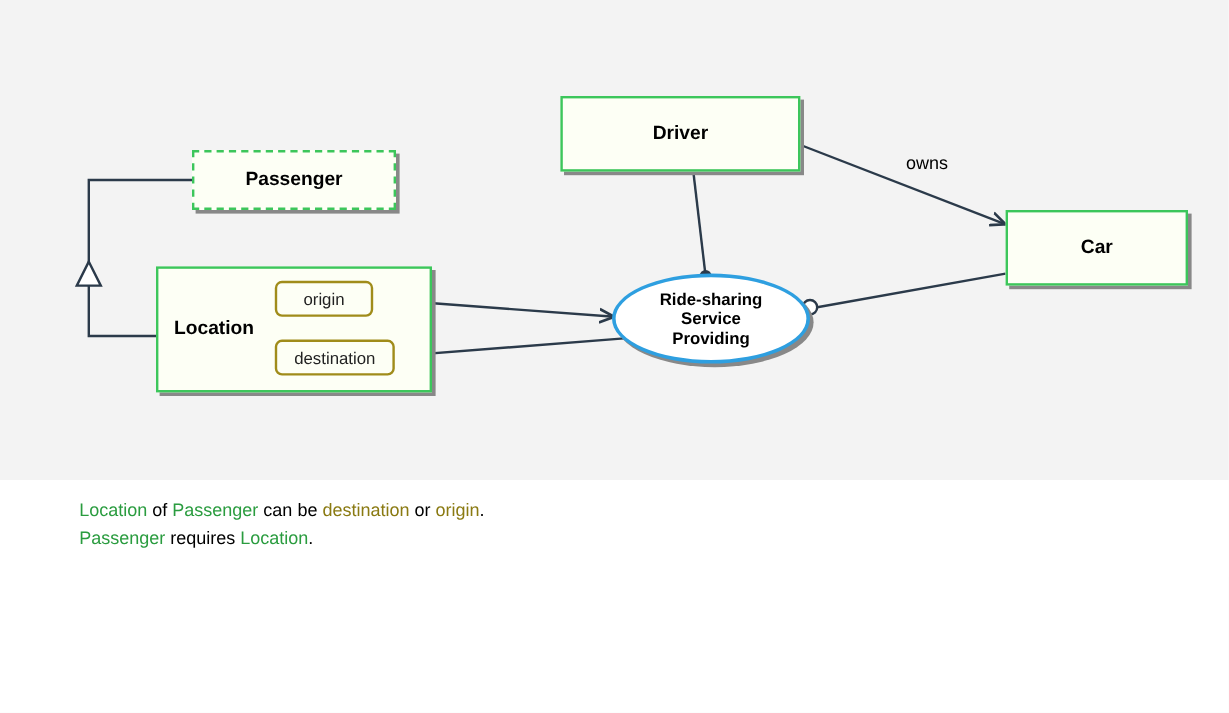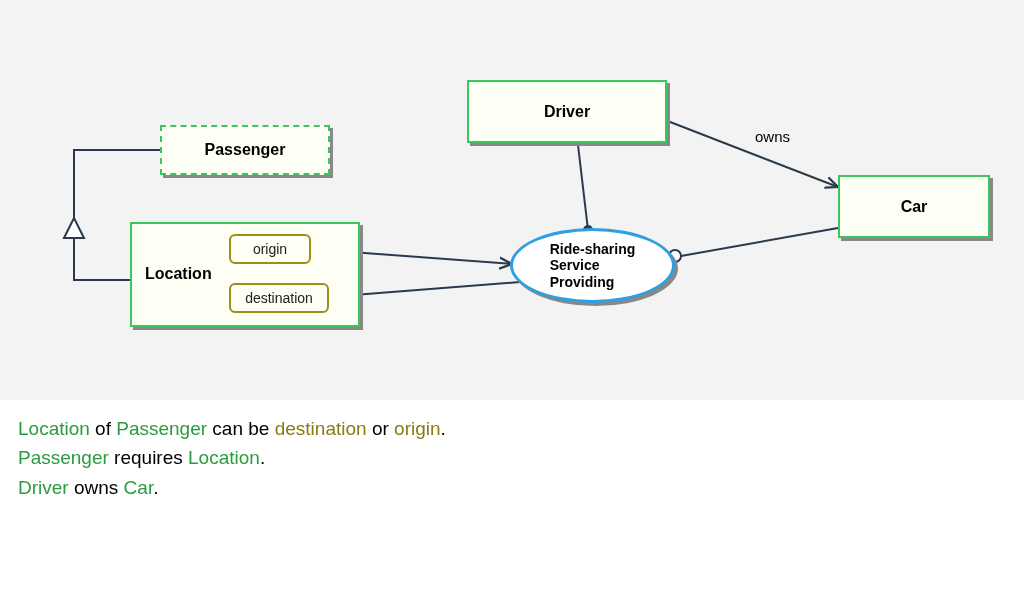--- a/index.html
+++ b/index.html
@@ -32,21 +32,21 @@
   .ellipse {
     position: absolute;
     box-sizing: border-box;
     border: 3px solid #2e9fe0;
     border-radius: 50%;
     background: #fff;
     box-shadow: 3px 3px 0 #888;
     display: flex;
     align-items: center;
     justify-content: center;
-    text-align: left;
+    text-align: center;
     font-weight: bold;
     font-size: 14px;
     line-height: 1.15;
   }
   .sub {
     position: absolute;
     box-sizing: border-box;
     border: 2px solid #a08c1a;
     border-radius: 6px;
     background: #fdfff5;
@@ -68,23 +68,24 @@
   }
   svg.edges {
     position: absolute;
     inset: 0;
     width: 100%;
     height: 100%;
     pointer-events: none;
   }
   .sentences {
     padding: 14px 18px 20px 18px;
-    font-size: 19px;
+    font-size: 15px;
     line-height: 1.55;
     background: #fff;
+    margin-left: 48px;
   }
   .w-green { color: #2a9c3f; }
   .w-olive { color: #8a7a12; }
   .w-blue  { color: #1d6fbf; }
 </style>
 </head>
 <body>
 
 <div class="canvas">
 
@@ -144,16 +145,13 @@
   <div class="edge-label" style="left:755px; top:128px;">owns</div>
 </div>
 
 <div class="sentences">
   <div>
     <span class="w-green">Location</span><span> of </span><span class="w-green">Passenger</span><span> can be </span><span class="w-olive">destination</span><span> or </span><span class="w-olive">origin</span><span>.</span>
   </div>
   <div>
     <span class="w-green">Passenger</span><span> requires </span><span class="w-green">Location</span><span>.</span>
   </div>
-  <div>
-    <span class="w-green">Driver</span><span> owns </span><span class="w-green">Car</span><span>.</span>
-  </div>
 </div>
 
 </body></html>

